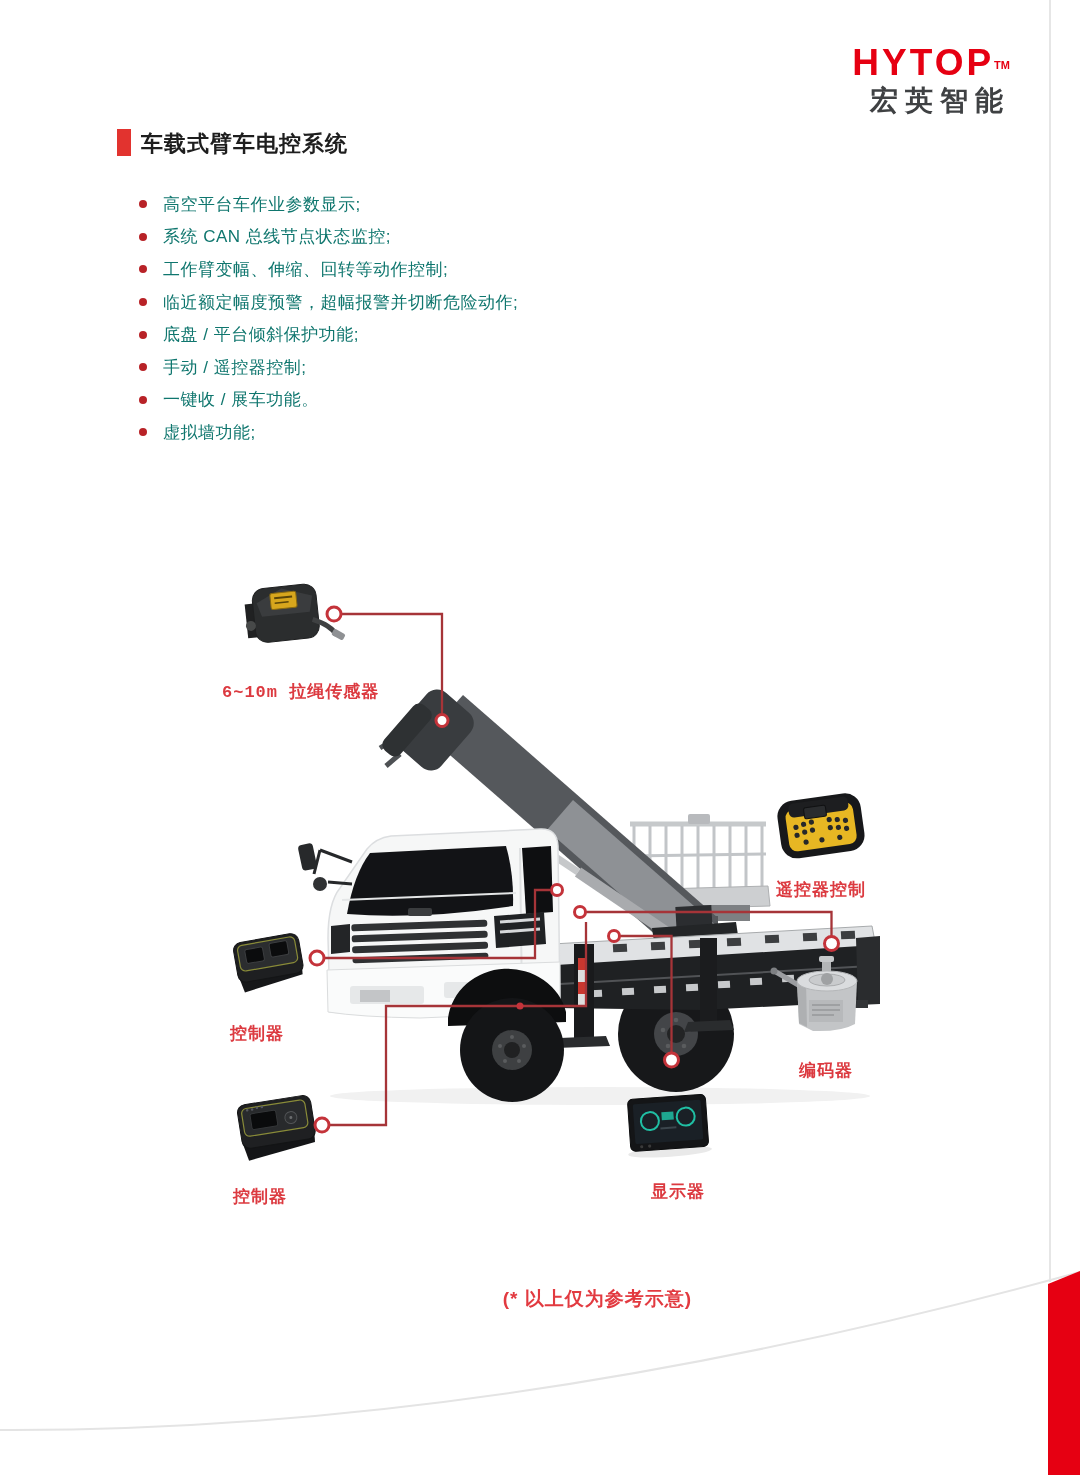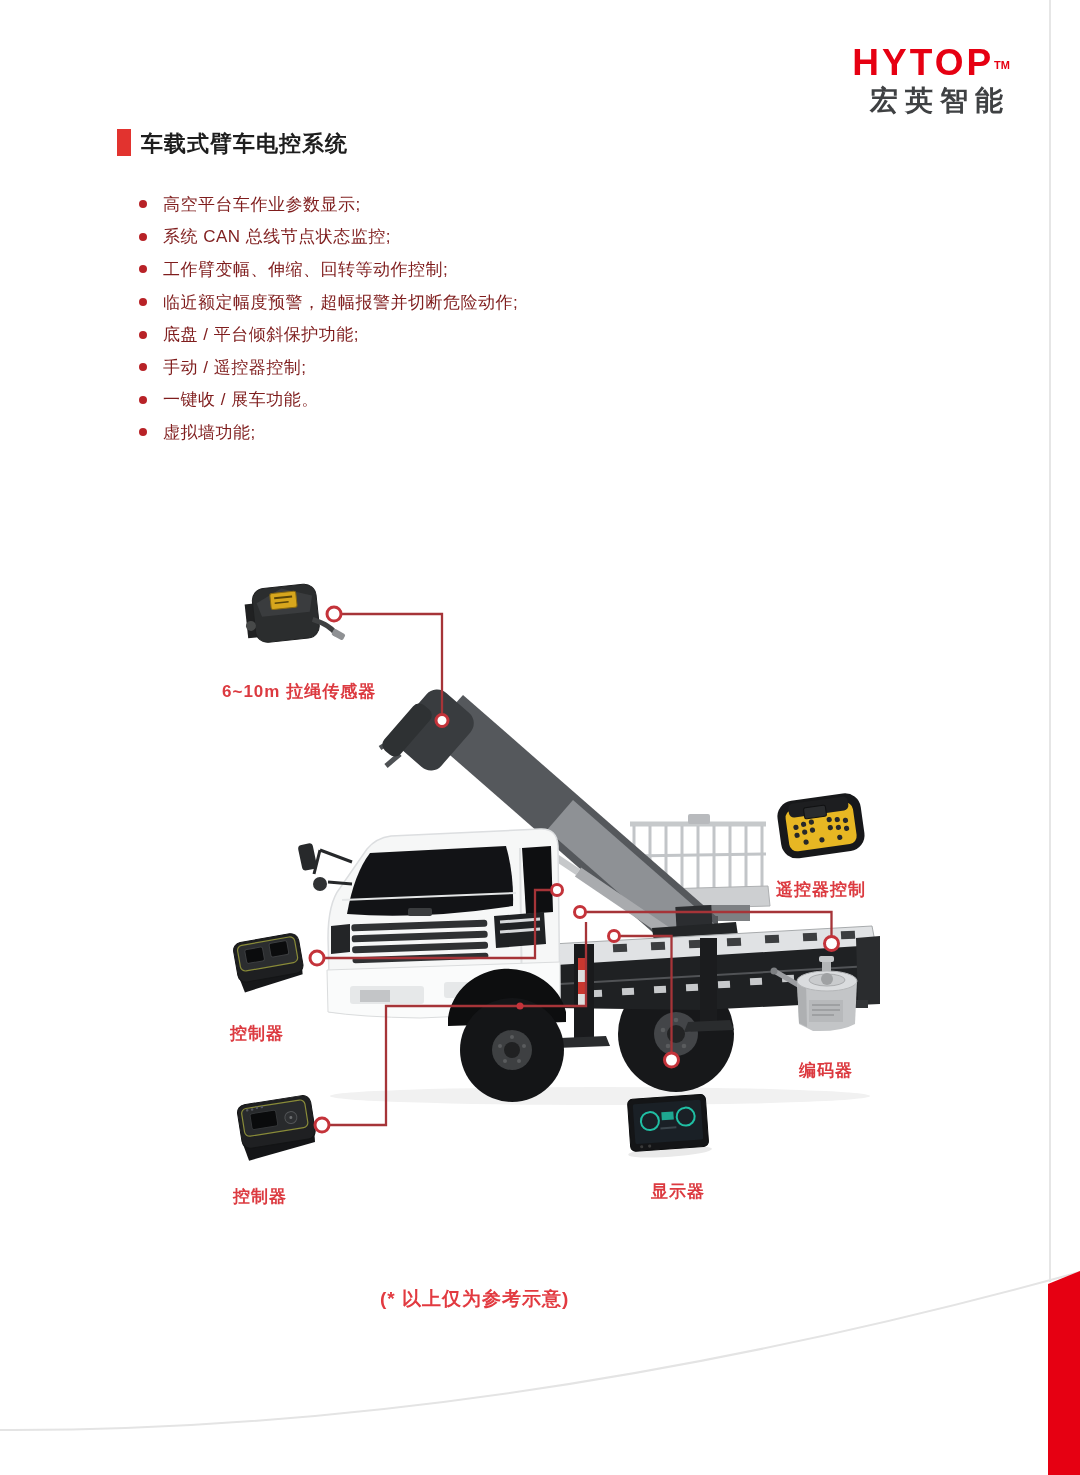--- a/index.html
+++ b/index.html
@@ -11,33 +11,33 @@
   .logo{position:absolute;top:44px;right:70px;text-align:right;line-height:1;}
   .logo-en{font-size:37px;font-weight:800;color:#e60012;letter-spacing:3px;}
   .logo-tm{font-size:11px;font-weight:700;color:#e60012;vertical-align:super;letter-spacing:0;}
   .logo-cn{margin-top:6px;font-size:28px;font-weight:700;color:#3f4143;letter-spacing:7px;}
   
   .title-row{position:absolute;left:117px;top:129px;display:flex;align-items:flex-start;}
   .red-bar{width:14px;height:27px;background:#e2332f;margin-right:10px;}
   .page-title{font-size:22px;font-weight:700;color:#1e1e1e;letter-spacing:1px;margin:0;}
   
   .features{position:absolute;left:139px;top:188px;margin:0;padding:0;list-style:none;}
-  .features li{display:flex;align-items:center;height:32.6px;font-size:17px;color:#7f1d1d;letter-spacing:0.5px;}
+  .features li{display:flex;align-items:center;height:32.6px;font-size:17px;color:#0f766e;letter-spacing:0.5px;}
   .features .dot{flex:0 0 auto;width:8px;height:8px;border-radius:50%;background:#b82227;margin-right:16px;}
   
   .diagram-svg{position:absolute;left:0;top:0;width:1080px;height:1475px;display:block;}
   
   .dlabel{position:absolute;font-size:17px;font-weight:700;color:#dc3a40;letter-spacing:1px;white-space:nowrap;}
-  .lbl-rope{left:222px;top:680px;}
+  .lbl-rope{left:222px;top:680px;font-family:Liberation Mono, monospace;}
   .lbl-remote{left:776px;top:878px;}
   .lbl-encoder{left:799px;top:1059px;text-align:center;}
   .lbl-display{left:651px;top:1180px;}
   .lbl-ctrl1{left:230px;top:1022px;}
   .lbl-ctrl2{left:233px;top:1185px;}
-  .note{position:absolute;left:380px;top:1286px;width:312px;text-align:left;
+  .note{position:absolute;left:380px;top:1286px;width:312px;text-align:right;
         font-size:19px;font-weight:700;color:#e23a40;letter-spacing:1px;}
 </style>
 </head>
 <body>
 
 <div class="page">
 
   <div class="logo">
     <div>
       <span class="logo-en">HYTOP</span><span class="logo-tm">TM</span>

